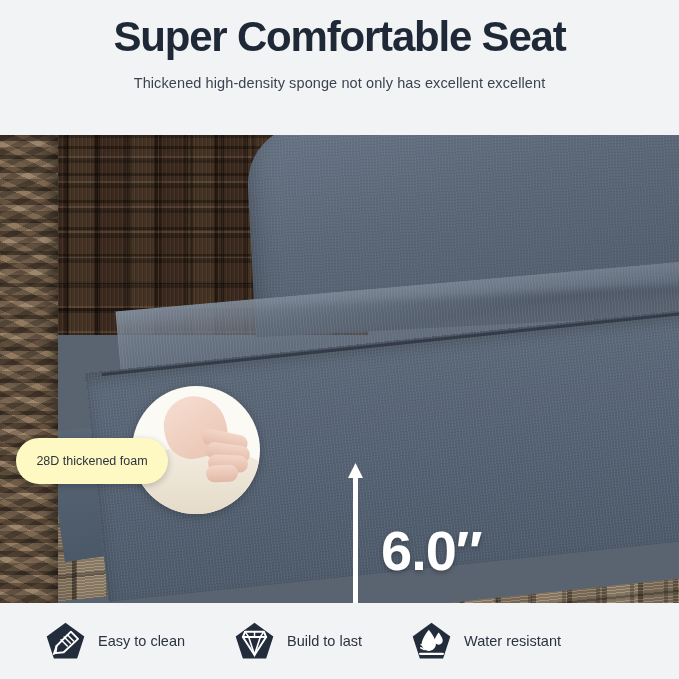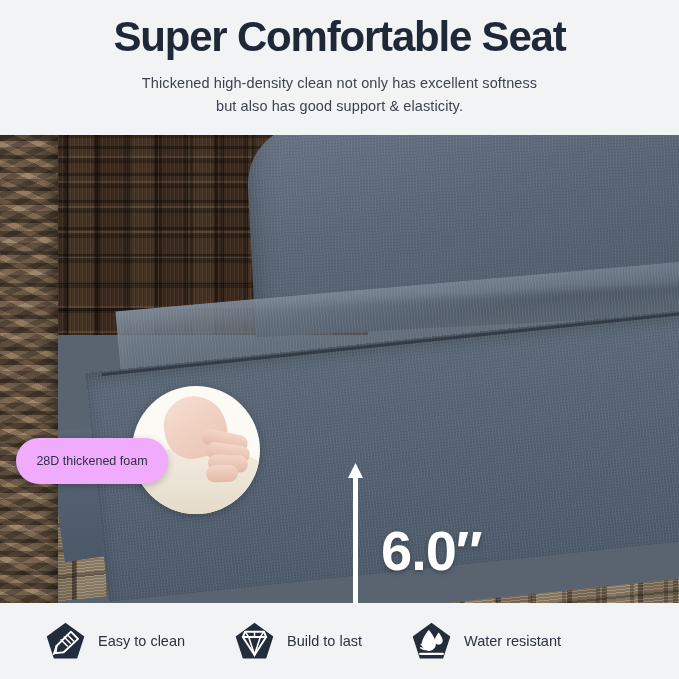--- a/index.html
+++ b/index.html
@@ -151,21 +151,21 @@
      background:linear-gradient(160deg,#f6ded2,#e9c4b2); border-radius:50% 55% 40% 45%;
      transform:rotate(-14deg); }
   .hand .finger { position:absolute; height:17px; background:linear-gradient(180deg,#f3d7c9,#e2b8a6);
      border-radius:10px; }
   .hand .f1 { left:46px; top:40px; width:46px; transform:rotate(12deg); }
   .hand .f2 { left:50px; top:52px; width:44px; transform:rotate(8deg); }
   .hand .f3 { left:52px; top:63px; width:40px; transform:rotate(3deg); }
   .hand .f4 { left:50px; top:73px; width:32px; transform:rotate(-2deg); }
 
   .foam-label { position:absolute; left:16px; top:303px; width:152px; height:46px;
-     background:#f0abfc; border-radius:23px;
+     background:#fef9c3; border-radius:23px;
      display:flex; align-items:center; justify-content:center; text-align:center;
      font-size:12.5px; color:#2d3340; line-height:1.35; padding:0 12px;
      box-shadow:0 2px 7px rgba(0,0,0,.22);
   }
 
   
   .dim-arrow { position:absolute; left:347px; top:328px; width:17px; height:172px; }
   .dim-label { position:absolute; left:381px; top:383px; font-size:56px; font-weight:bold;
      color:#ffffff; letter-spacing:-1px; text-shadow:0 2px 5px rgba(0,0,0,.3); }
 
@@ -177,22 +177,21 @@
   .feature .flabel { font-size:14.5px; color:#2b3240; white-space:nowrap; }
 </style>
 </head>
 <body>
 
 <div class="page">
 
   <div class="header">
     <div class="title">Super Comfortable Seat</div>
     <div class="subtitle">
-      <div>Thickened high-density clean not only has excellent softness</div>
-      <div>but also has good support &amp; elasticity.</div>
+      <div>Thickened high-density sponge not only has excellent excellent</div>
     </div>
   </div>
 
   <div class="photo">
 
     <div class="wicker-back"></div>
     <div class="cushion-back"></div>
     <div class="cushion-back-shadow"></div>
     <div class="wicker-base"></div>
     <div class="wicker-base-right"></div>

